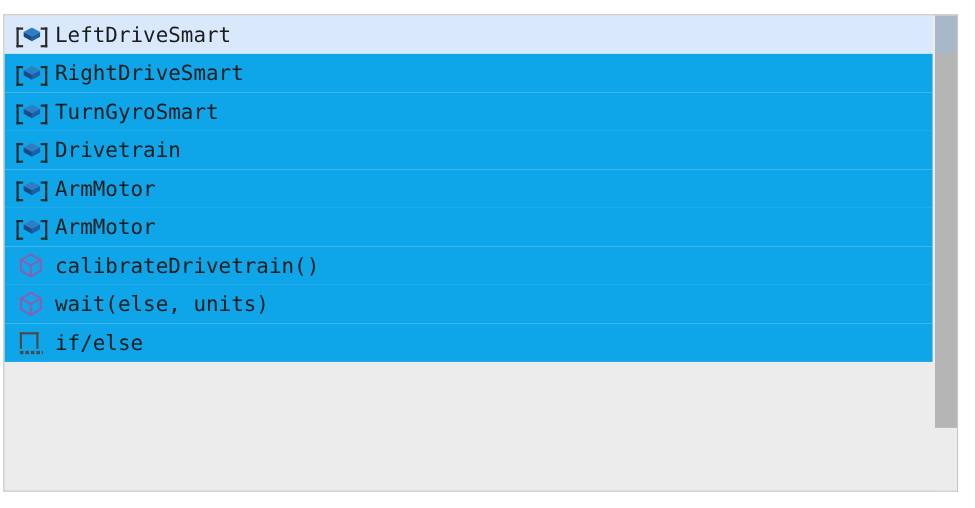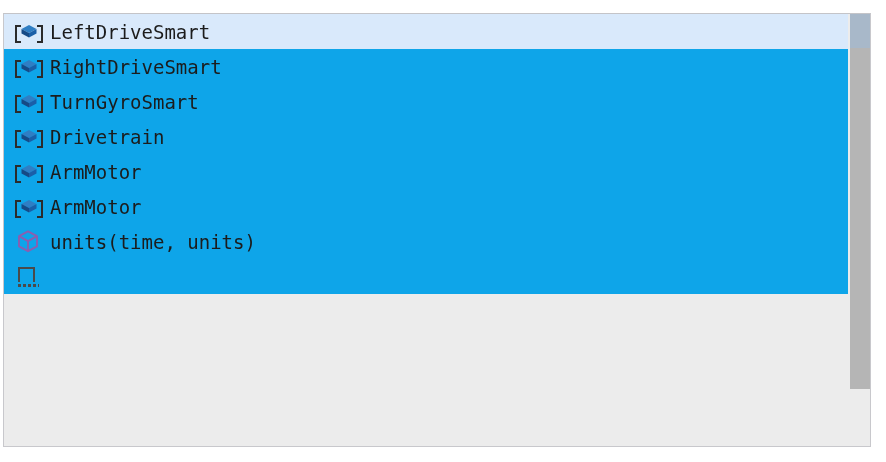--- a/index.html
+++ b/index.html
@@ -241,27 +241,38 @@
             <span class="row-label">ArmMotor</span>
           </li>
           <li class="row">
             <span class="row-icon icon-func">
               <svg width="22" height="23" viewBox="0 0 22 23">
                 <path d="M11 1.3 L20 6.2 L20 16.3 L11 21.2 L2 16.3 L2 6.2 Z" fill="none" stroke="#8a5fb0" stroke-width="1.9" stroke-linejoin="round"></path>
                 <path d="M2 6.2 L11 11.2 L20 6.2" fill="none" stroke="#8a5fb0" stroke-width="1.9" stroke-linejoin="round"></path>
                 <path d="M11 11.2 L11 21.2" fill="none" stroke="#8a5fb0" stroke-width="1.9"></path>
               </svg>
             </span>
-            <span class="row-label">units(time, units)</span>
+            <span class="row-label">calibrateDrivetrain()</span>
+          </li>
+          <li class="row">
+            <span class="row-icon icon-func">
+              <svg width="22" height="23" viewBox="0 0 22 23">
+                <path d="M11 1.3 L20 6.2 L20 16.3 L11 21.2 L2 16.3 L2 6.2 Z" fill="none" stroke="#8a5fb0" stroke-width="1.9" stroke-linejoin="round"></path>
+                <path d="M2 6.2 L11 11.2 L20 6.2" fill="none" stroke="#8a5fb0" stroke-width="1.9" stroke-linejoin="round"></path>
+                <path d="M11 11.2 L11 21.2" fill="none" stroke="#8a5fb0" stroke-width="1.9"></path>
+              </svg>
+            </span>
+            <span class="row-label">wait(else, units)</span>
           </li>
           <li class="row">
             <span class="row-icon icon-ctrl">
               <span class="sq"></span>
               <span class="dots"></span>
             </span>
+            <span class="row-label">if/else</span>
           </li>
         </ul>
     </div>
 
     <div id="scrollbar-track" style="background: rgb(236, 236, 236);">
       <div id="scrollbar-thumb" style="top: 0px; height: 375px; background: rgb(181, 181, 181);">
         <div class="thumb-top-tint"></div>
       </div>
     </div>
 

